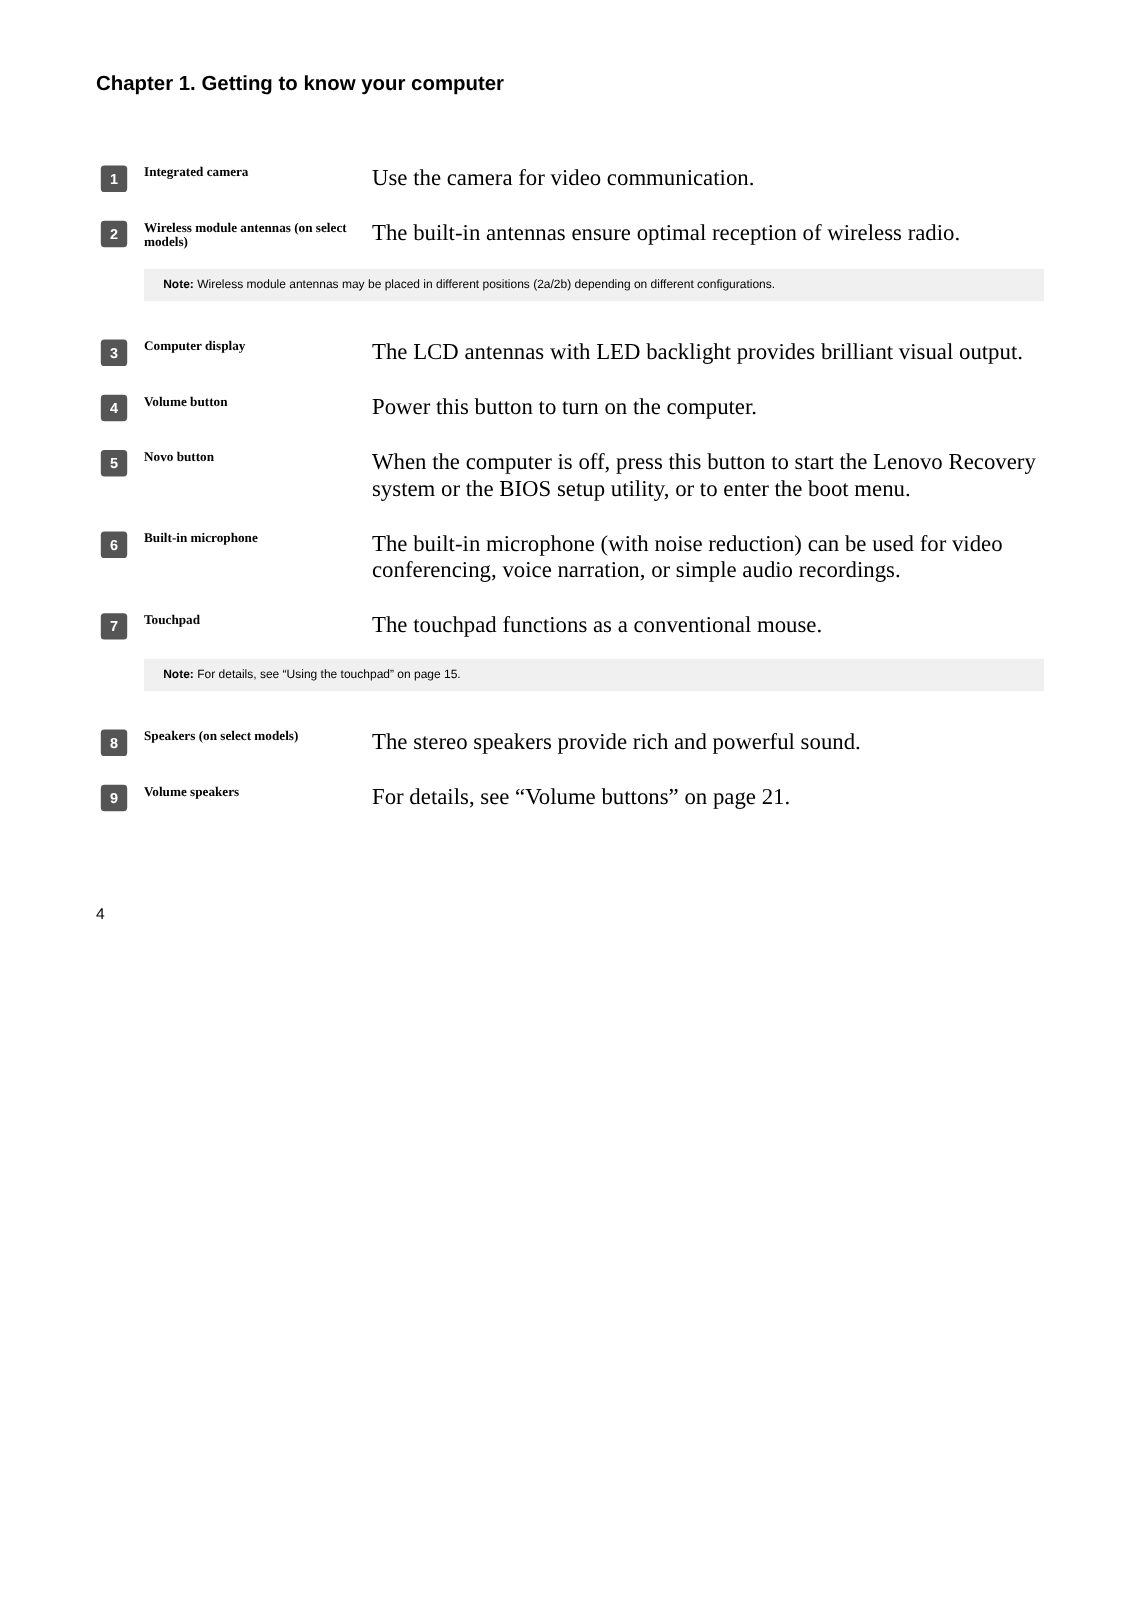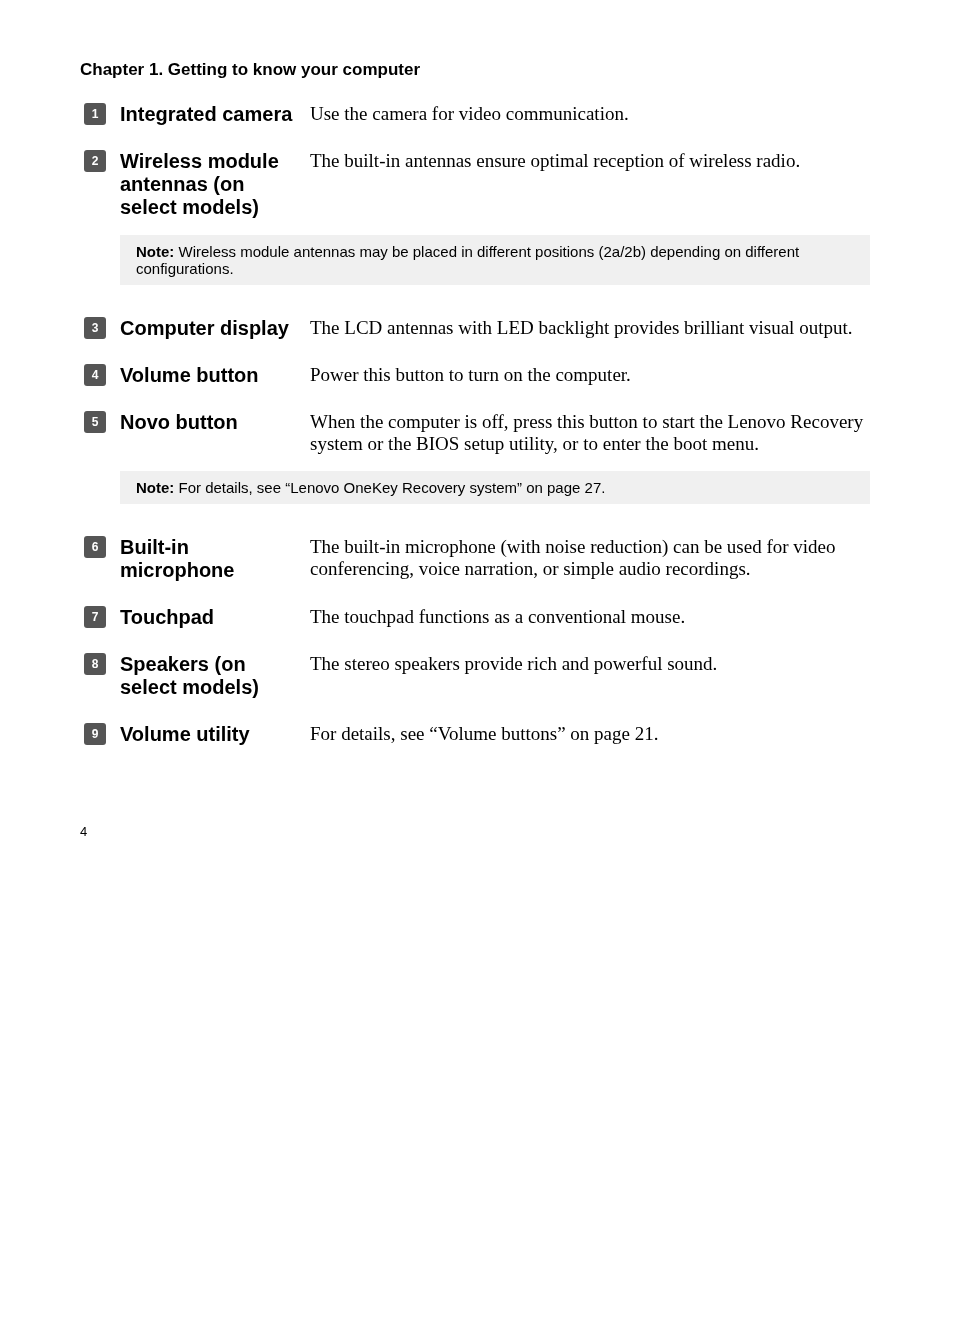--- a/index.html
+++ b/index.html
@@ -15,21 +15,21 @@
       color: #000000;
       width: 954px;
       min-height: 1337px;
       padding: 60px 80px 80px 80px;
     }
 
     .chapter-title {
       font-family: Arial, Helvetica, sans-serif;
       font-size: 17px;
       font-weight: bold;
-      margin-bottom: 17px;
+      margin-bottom: 52px;
     }
 
     .items-table {
       width: 100%;
       border-collapse: collapse;
     }
 
     .items-table tr td {
       padding: 6px 4px;
       vertical-align: top;
@@ -49,22 +49,22 @@
       background: #555555;
       color: #ffffff;
       font-family: Arial, sans-serif;
       font-size: 12px;
       font-weight: bold;
       border-radius: 3px;
     }
 
     .term-cell {
       width: 190px;
-      font-family: Liberation Sans, sans-serif;
-      font-size: 20px;
+      font-family: Liberation Serif, serif;
+      font-size: 11px;
       font-weight: bold;
       padding-right: 20px;
       vertical-align: top;
       padding-top: 4px;
     }
 
     .desc-cell {
       font-family: "Times New Roman", Times, serif;
       font-size: 19px;
       vertical-align: top;
@@ -72,21 +72,21 @@
     }
 
     .note-row td {
       padding: 0;
     }
 
     .note-box {
       background: #f0f0f0;
       padding: 8px 10px 8px 16px;
       font-family: Arial, Helvetica, sans-serif;
-      font-size: 15px;
+      font-size: 10px;
       margin: 4px 0 8px 0;
     }
 
     .note-box .note-label {
       font-weight: bold;
     }
 
     .spacer-row td {
       height: 8px;
     }
@@ -140,56 +140,56 @@
         <td class="desc-cell">Power this button to turn on the computer.</td>
       </tr>
       <tr class="spacer-row">
         <td colspan="3"></td>
       </tr>
       <tr>
         <td class="num-cell"><span class="num-badge">5</span></td>
         <td class="term-cell">Novo button</td>
         <td class="desc-cell">When the computer is off, press this button to start the Lenovo Recovery system or the BIOS setup utility, or to enter the boot menu.</td>
       </tr>
-      <tr class="note-row">
-        <td></td>
-        <td colspan="2">
-          <div class="note-box"><span class="note-label">Note: </span><span>For details, see “Lenovo OneKey Recovery system” on page 27.</span></div>
-        </td>
-      </tr>
       <tr class="spacer-row">
         <td colspan="3"></td>
       </tr>
       <tr>
         <td class="num-cell"><span class="num-badge">6</span></td>
         <td class="term-cell">Built-in microphone</td>
         <td class="desc-cell">The built-in microphone (with noise reduction) can be used for video conferencing, voice narration, or simple audio recordings.</td>
       </tr>
       <tr class="spacer-row">
         <td colspan="3"></td>
       </tr>
       <tr>
         <td class="num-cell"><span class="num-badge">7</span></td>
         <td class="term-cell">Touchpad</td>
         <td class="desc-cell">The touchpad functions as a conventional mouse.</td>
       </tr>
+      <tr class="note-row">
+        <td></td>
+        <td colspan="2">
+          <div class="note-box"><span class="note-label">Note: </span><span>For details, see “Using the touchpad” on page 15.</span></div>
+        </td>
+      </tr>
       <tr class="spacer-row">
         <td colspan="3"></td>
       </tr>
       <tr>
         <td class="num-cell"><span class="num-badge">8</span></td>
         <td class="term-cell">Speakers (on select models)</td>
         <td class="desc-cell">The stereo speakers provide rich and powerful sound.</td>
       </tr>
       <tr class="spacer-row">
         <td colspan="3"></td>
       </tr>
       <tr>
         <td class="num-cell"><span class="num-badge">9</span></td>
-        <td class="term-cell">Volume utility</td>
+        <td class="term-cell">Volume speakers</td>
         <td class="desc-cell">For details, see “Volume buttons” on page 21.</td>
       </tr>
       <tr class="spacer-row">
         <td colspan="3"></td>
       </tr>
     </tbody>
 </table>
 
 <div class="page-num">4</div>
 

